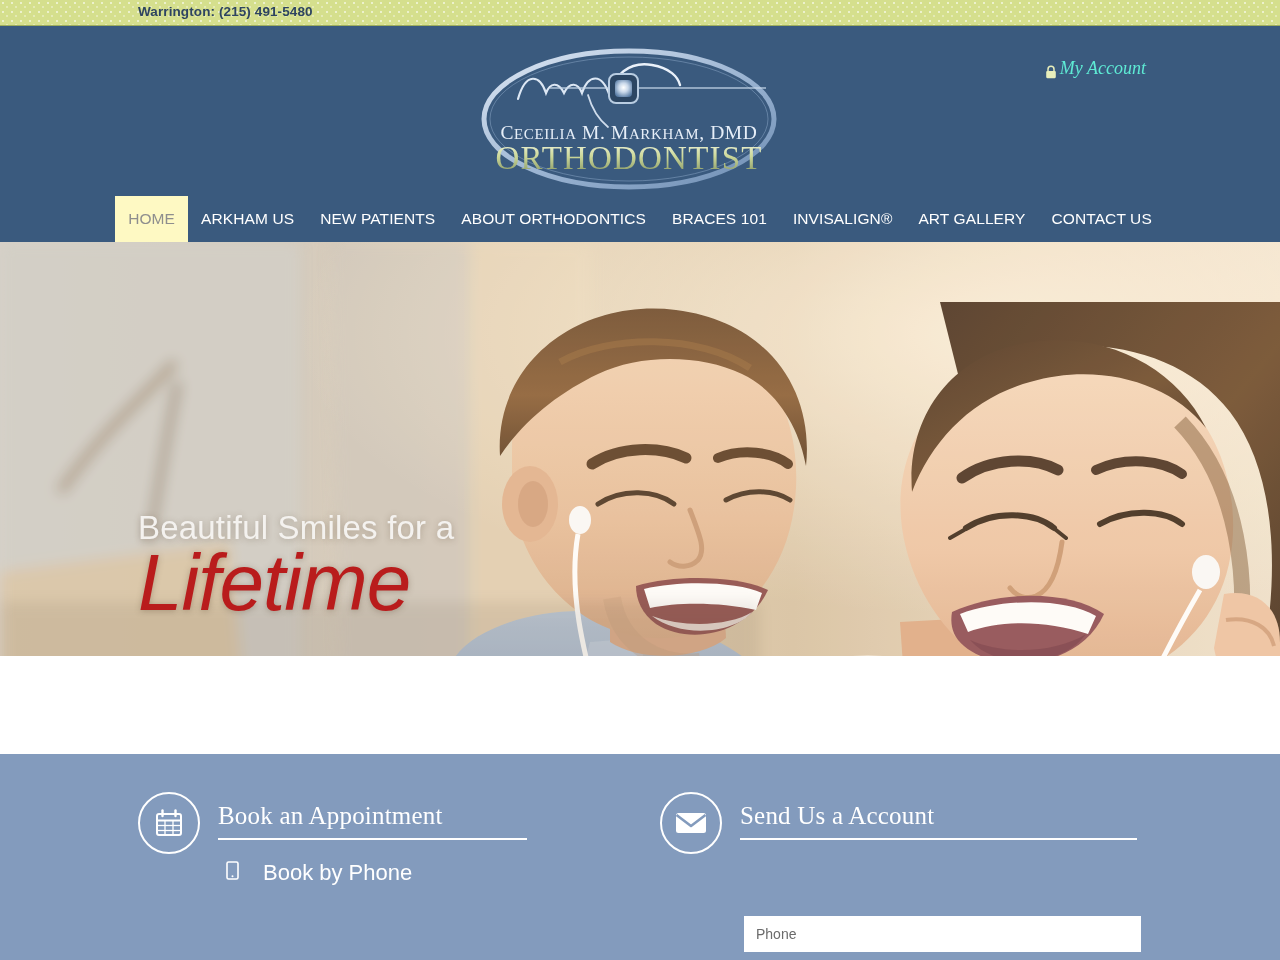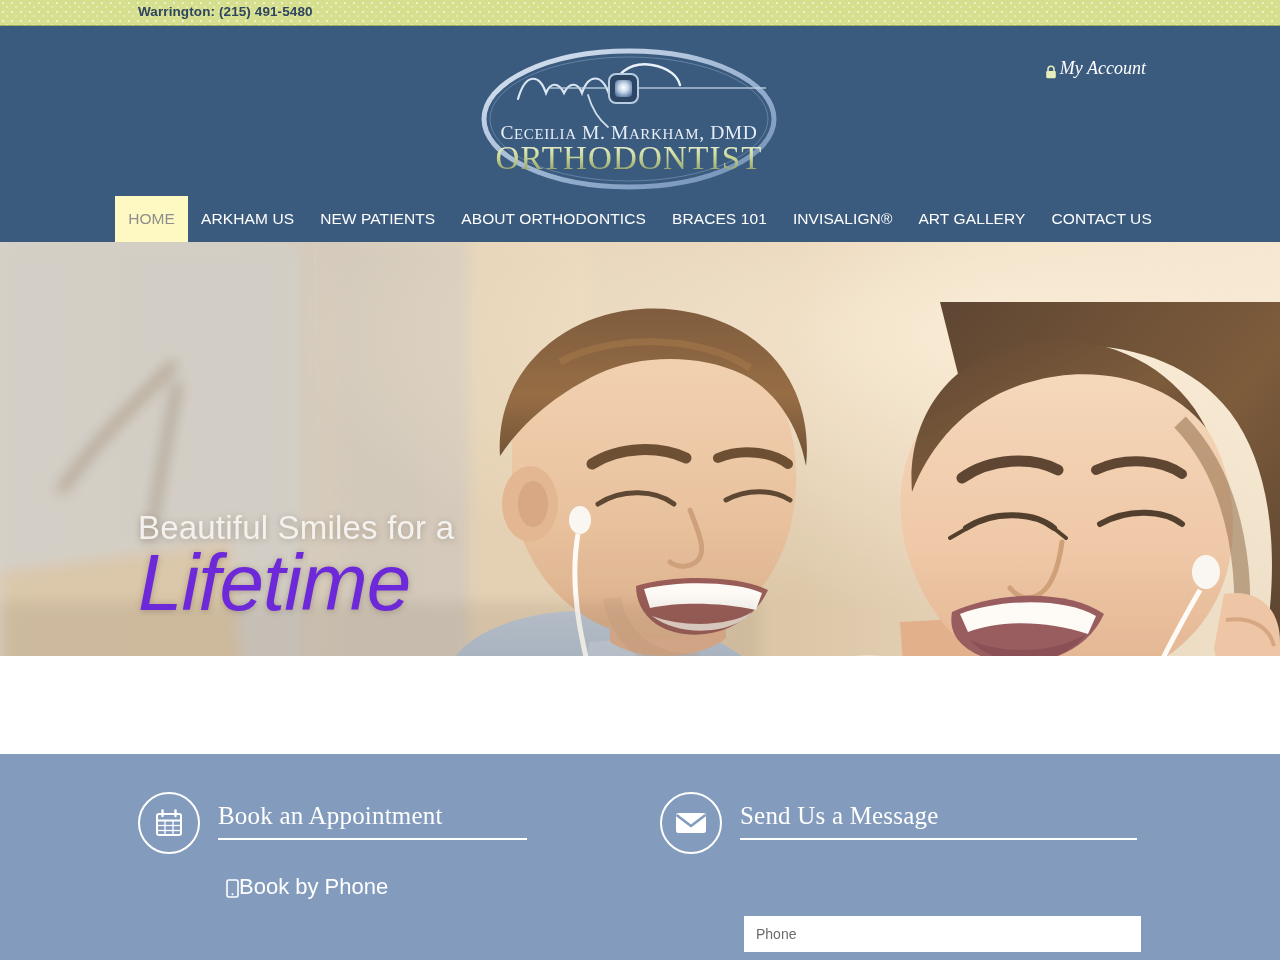--- a/index.html
+++ b/index.html
@@ -26,21 +26,21 @@
   }
 
   
   .header {
     position: absolute; left: 0; top: 26px; width: 1280px; height: 216px;
     background: #3a5a7e;
   }
   .account {
     position: absolute; right: 134px; top: 32px;
     font-family: "Liberation Serif", serif; font-style: italic;
-    font-size: 18px; color: #ffffff; white-space: nowrap;
+    font-size: 18px; color: #5eead4; white-space: nowrap;
     display: flex; align-items: center; gap: 3px; cursor: pointer;
   }
   .lock-icon { display: inline-block; width: 12px; height: 14px; position: relative; top: 1px; }
 
   
   .logo {
     position: absolute; left: 480px; top: 9px; width: 320px; height: 160px;
     cursor: pointer;
   }
   .logo svg { display: block; }
@@ -67,21 +67,21 @@
   .hero-caption {
     position: absolute; left: 138px; bottom: 34px; width: 700px;
     color: #ffffff; text-shadow: 0 1px 6px rgba(90,70,50,.35);
   }
   .hero-line1 {
     font-size: 33px; font-weight: 300; letter-spacing: .2px;
     line-height: 1.05; color: #f4f2ef;
   }
   .hero-line2 {
     font-size: 80px; font-style: italic; font-weight: 400;
-    line-height: .98; letter-spacing: -1px; margin-top: -2px; color: #6d28d9;
+    line-height: .98; letter-spacing: -1px; margin-top: -2px; color: #b91c1c;
   }
 
   
   .panel {
     position: absolute; left: 0; top: 754px; width: 1280px; height: 206px;
     background: #839bbd;
   }
   .col { position: absolute; top: 0; height: 234px; }
   .col-appt { left: 138px; width: 500px; }
   .col-msg  { left: 660px; width: 490px; }
@@ -100,22 +100,22 @@
     font-family: "Liberation Serif", serif;
     font-size: 25px; color: #ffffff; line-height: 1.1;
     letter-spacing: .2px; white-space: nowrap;
   }
   .col-rule {
     margin-top: 8px; height: 2px; background: #ffffff; width: 309px;
   }
   .col-msg .col-rule { width: 397px; }
 
   .book-phone {
-    position: absolute; left: 88px; top: 120px;
-    display: flex; align-items: center; gap: 0;
+    position: absolute; left: 88px; top: 106px;
+    display: flex; align-items: flex-start; gap: 24px;
     font-size: 22px; color: #ffffff; cursor: pointer; white-space: nowrap;
   }
   .phone-icon { display: inline-block; width: 13px; height: 19px; }
 
   .field {
     position: absolute; left: 84px; width: 397px; height: 36px;
     background: #ffffff; border: none; outline: none;
     font-family: "Liberation Sans", sans-serif;
     font-size: 14px; color: #4a4a4a; padding: 0 12px;
   }
@@ -388,18 +388,18 @@
   </div>
 
   <div class="col col-msg">
     <div class="circle-icon">
       <svg width="32" height="24" viewBox="0 0 32 24" aria-hidden="true">
         <rect x="1" y="2" width="30" height="20" rx="2.5" fill="#ffffff"></rect>
         <path d="M1.5 4 L16 15 L30.5 4" fill="none" stroke="#839bbd" stroke-width="2.6" stroke-linejoin="round"></path>
       </svg>
     </div>
     <div class="col-head">
-      <div class="col-title">Send Us a Message</div>
+      <div class="col-title">Send Us a Account</div>
       <div class="col-rule"></div>
     </div>
     <input class="field field-phone" type="text" placeholder="Phone" style="">
   </div>
 </div>
 
 </body></html>

